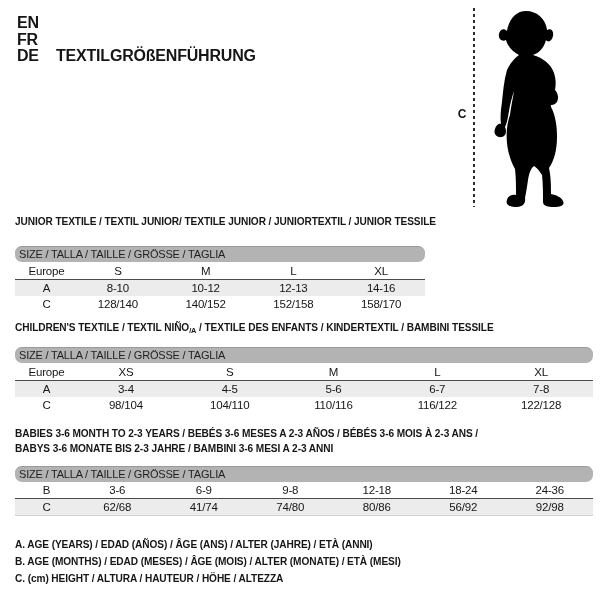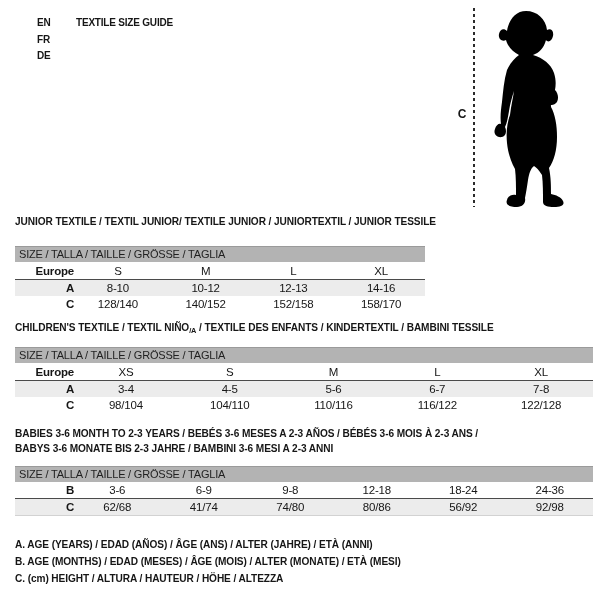--- a/index.html
+++ b/index.html
@@ -1,64 +1,64 @@
 <!DOCTYPE html>
 <html><head>
 <meta charset="utf-8">
 <style>
   html,body{margin:0;padding:0;background:#ffffff;}
   .page{
     position:relative;width:600px;height:600px;background:#ffffff;
     font-family:"Liberation Sans",sans-serif;color:#161616;overflow:hidden;
   }
   
-  .lang-block{position:absolute;left:37px;top:15px;font-weight:700;font-size:10px;letter-spacing:-0.2px;}
+  .lang-block{position:absolute;left:17px;top:15px;font-weight:700;font-size:16px;letter-spacing:-0.2px;}
   .lang-row{display:flex;line-height:16.5px;}
   .lang-code{width:39px;}
   
   .measure-line{
     position:absolute;left:473px;top:8px;width:2px;height:199px;
     background:repeating-linear-gradient(to bottom,#2b2b2b 0 3px,transparent 3px 6px);
   }
   .measure-label{position:absolute;left:454px;top:107px;width:16px;text-align:center;
     font-weight:700;font-size:12px;}
   .baby{position:absolute;left:486px;top:7px;width:84px;height:200px;}
   
   .sec-title{position:absolute;left:15px;font-weight:700;font-size:11px;letter-spacing:-0.1px;
     white-space:nowrap;transform:scaleX(0.92);transform-origin:0 50%;line-height:15px;}
   .sub{font-size:8px;vertical-align:-2px;}
   .footnotes{position:absolute;left:15px;top:536px;font-weight:700;font-size:11px;
     letter-spacing:-0.1px;line-height:17px;transform:scaleX(0.92);transform-origin:0 0;white-space:nowrap;}
   
   .size-table{position:absolute;left:15px;font-size:11.5px;letter-spacing:-0.2px;}
   .t-band{background:#b3b3b3;border-top:1px solid #9a9a9a;height:15px;line-height:15px;
-    padding-left:4px;font-size:11px;color:#1f1f1f;}
+    padding-left:4px;font-size:11px;color:#1f1f1f;border-radius:7px;}
   .t-row{display:flex;align-items:center;height:16px;}
   .t-row.first{height:17px;}
-  .t-label{width:55px;padding-left:4px;text-align:right;font-weight:bold;}
+  .t-label{width:55px;padding-left:4px;text-align:center;}
   .t-cell{flex:1;text-align:center;}
   .t-sep{height:0;border-top:1px solid #4a4a4a;}
   .shaded{background:#ececec;}
   .t-bottom{height:0;border-top:1px solid #d2d2d2;}
 </style>
 </head>
 <body>
 
 <div class="page">
 
   <div class="lang-block">
     <div class="lang-row">
       <span class="lang-code">EN</span>
-      <span>TEXTILE SIZE GUIDE</span>
     </div>
     <div class="lang-row">
       <span class="lang-code">FR</span>
     </div>
     <div class="lang-row">
       <span class="lang-code">DE</span>
+      <span>TEXTILGRÖßENFÜHRUNG</span>
     </div>
   </div>
 
   <div class="measure-line"></div>
   <div class="measure-label">C</div>
   <svg class="baby" viewBox="0 0 80 200" aria-hidden="true">
     <path fill="#000000" d="
       M38,4
       C49,4 58,12 59,23
       C63,21 66,24 65,29 C64,34 60,36 58,33

